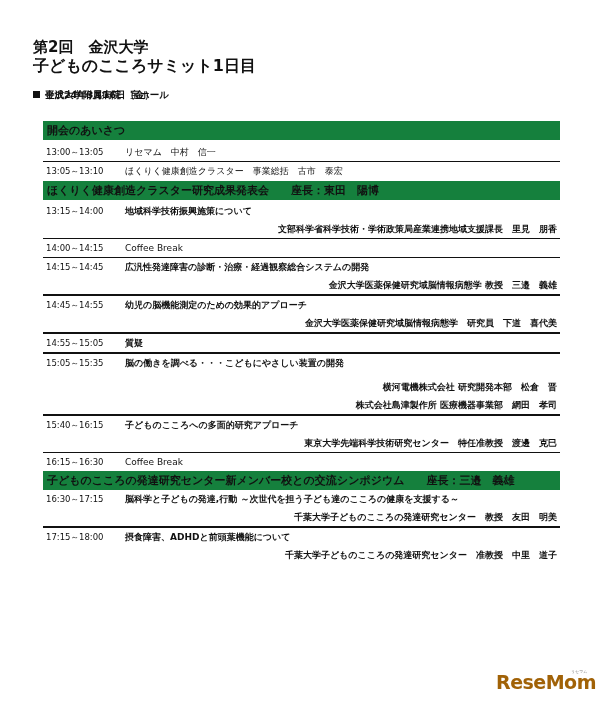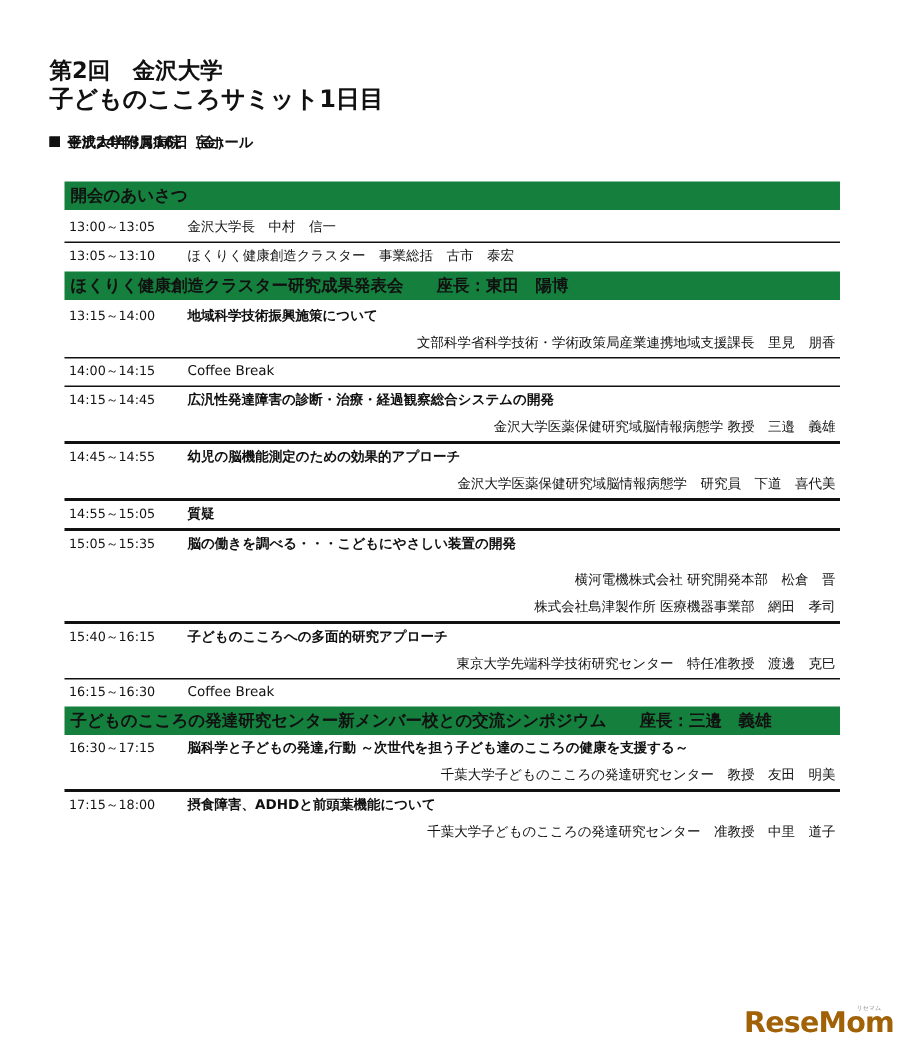--- a/index.html
+++ b/index.html
@@ -27,21 +27,21 @@
       background: #15803d; height: 19px; line-height: 19px;
       font-size: 11px; font-weight: bold; padding-left: 4px; white-space: pre;
     }
     .row { position: relative; border-bottom: 2px solid #111; }
     .row.thin { border-bottom: 1px solid #111; }
     .row.noline { border-bottom: none; }
     .row .line { height: 18px; line-height: 18px; position: relative; white-space: nowrap; }
     .row .time { position: absolute; left: 3px; font-size: 8.5px; }
     .row .topic { position: absolute; left: 82px; font-size: 9px; font-weight: bold; }
     .row .topic.plain { font-weight: normal; }
-    .row .spk { text-align: right; padding-right: 3px; font-size: 9px; font-weight: normal; }
+    .row .spk { text-align: right; padding-right: 3px; font-size: 9px; font-weight: bold; }
     .logo {
       position: absolute; left: 496px; top: 671px;
       font-family: "DejaVu Sans", sans-serif; font-size: 19px; font-weight: bold;
       color: #a16207; letter-spacing: -0.5px;
     }
     .logo-kana {
       position: absolute; left: 571px; top: 669px; font-size: 4px; color: #888;
     }
   </style>
 </head>
@@ -51,21 +51,21 @@
 <div class="title2">子どものこころサミット1日目</div>
 <div class="meta" style="top:89px;"><span class="sq"></span><span>平成24年3月16日（金）</span></div>
 <div class="meta" style="top:89px;"><span class="sq"></span><span>金沢大学附属病院　宝ホール</span></div>
 
 <div class="table">
 
   <div class="sect">開会のあいさつ</div>
   <div class="row thin" style="margin-top:3px;text-align:center;">
     <div class="line">
       <span class="time">13:00～13:05</span>
-      <span class="topic plain">金沢大学長　中村　信一</span>
+      <span class="topic plain">リセマム　中村　信一</span>
     </div>
   </div>
   <div class="row noline" style="margin-bottom:1px;">
     <div class="line">
       <span class="time">13:05～13:10</span>
       <span class="topic plain">ほくりく健康創造クラスター　事業総括　古市　泰宏</span>
     </div>
   </div>
 
   <div class="sect">ほくりく健康創造クラスター研究成果発表会　　座長：東田　陽博</div>

